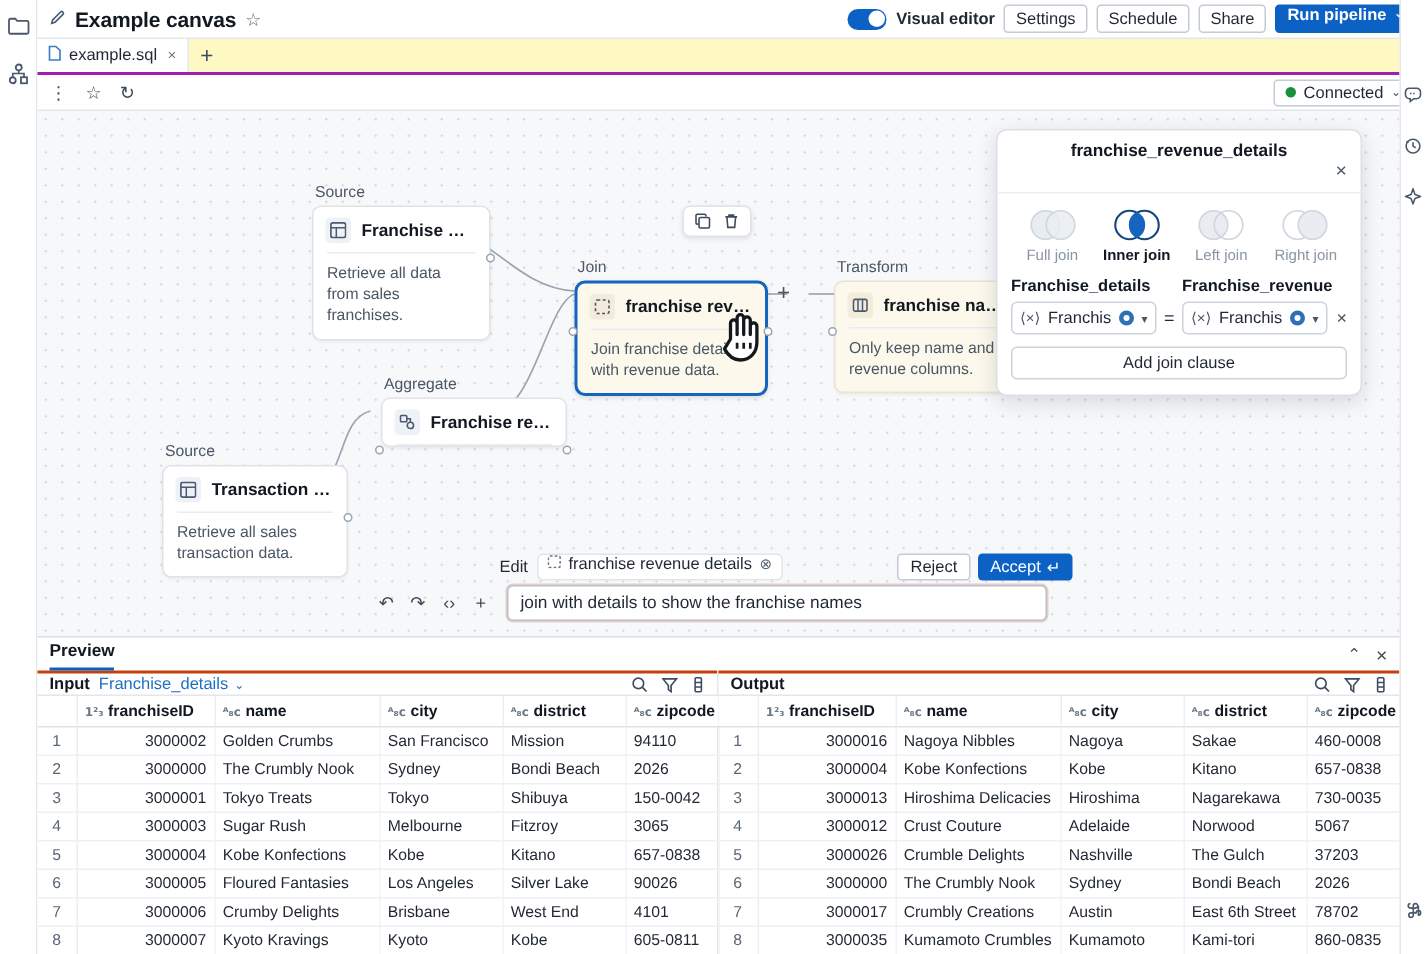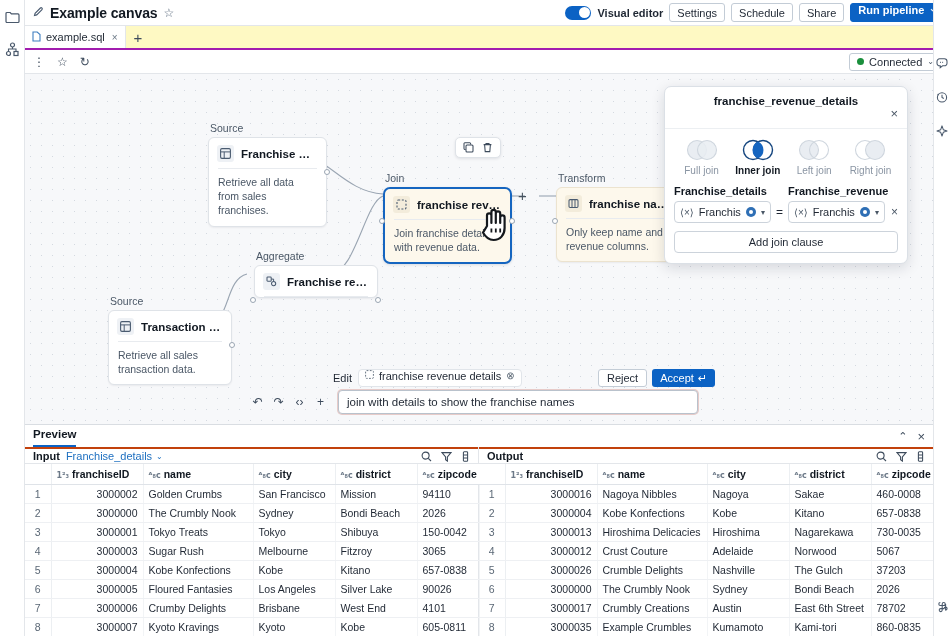--- a/index.html
+++ b/index.html
@@ -713,21 +713,21 @@
                 <td class="rownum">7</td>
                 <td class="num col-id">3000017</td>
                 <td>Crumbly Creations</td>
                 <td>Austin</td>
                 <td>East 6th Street</td>
                 <td>78702</td>
               </tr>
               <tr>
                 <td class="rownum">8</td>
                 <td class="num col-id">3000035</td>
-                <td>Example Crumbles</td>
+                <td>Kumamoto Crumbles</td>
                 <td>Kumamoto</td>
                 <td>Kami-tori</td>
                 <td>860-0835</td>
               </tr>
             </tbody>
         </table>
       </div>
 
     </div>
   </div>

